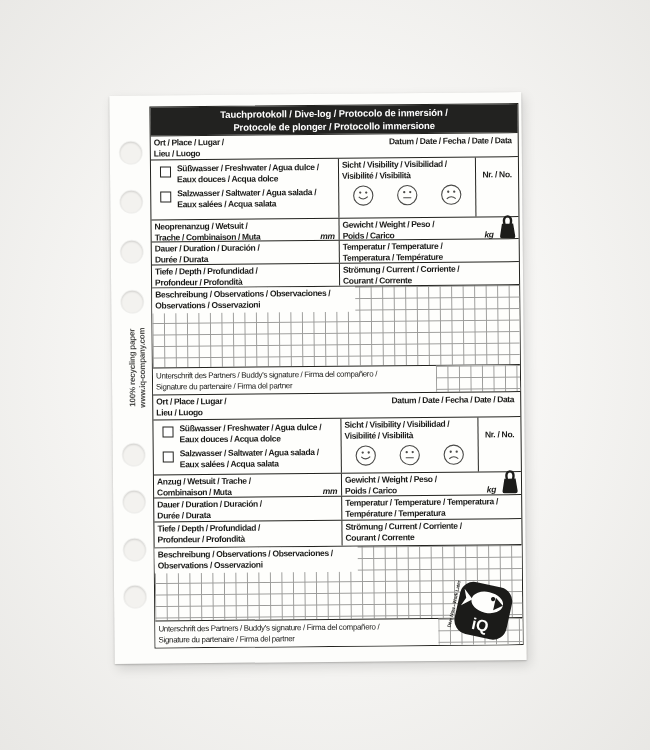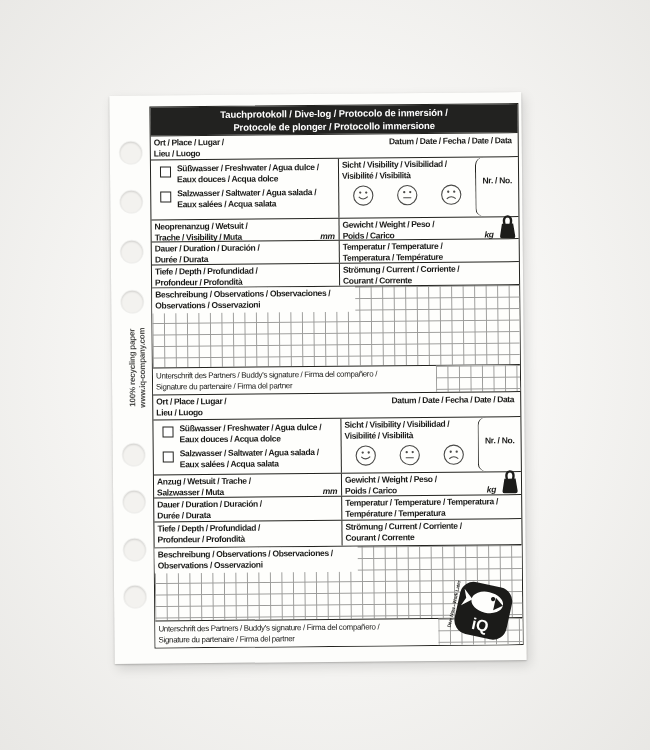--- a/index.html
+++ b/index.html
@@ -40,21 +40,21 @@
   .hdr {
     display:block; background:#222220; color:#fff; text-align:center;
     font-size:9.5px; font-weight:bold; letter-spacing:-0.1px; line-height:12.5px; padding-top:2px;
   }
   .cell { position:relative; height:100%; }
   .cell + .cell { border-left:1px solid #23231f; }
   .c-l  { width:188px; }
   .c-r  { width:181px; }
   .c-water { width:188px; padding-top:3px; }
   .c-sicht { width:138px; }
-  .c-nr { width:43px; font-size:8.5px; font-weight:bold; text-align:center; padding-top:18px; letter-spacing:-0.3px;border-radius:8px; }
+  .c-nr { width:43px; font-size:8.5px; font-weight:bold; text-align:center; padding-top:12px; letter-spacing:-0.3px; }
   .lbl, .lines div, .l1, .l2 {
     font-size:8.5px; font-weight:bold; letter-spacing:-0.35px; line-height:10.5px;
   }
   .lines { padding:1px 3px; }
   .r-loc { justify-content:space-between; }
   .r-loc .datum { font-size:8.5px; font-weight:bold; letter-spacing:-0.35px; padding:2px 6px 0 0; }
   .chkgrp { display:flex; margin-bottom:4px; }
   .chk {
     flex:none; width:11px; height:11px; border:1.3px solid #23231f; background:#fff;
     margin:3px 6px 0 9px;
@@ -171,21 +171,21 @@
           </svg>
         </div>
       </div>
       <div class="cell c-nr">Nr. / No.</div>
     </div>
 
     <div class="row" style="height:22px">
       <div class="cell c-l">
         <div class="l1">Neoprenanzug / Wetsuit /</div>
         <div class="l2">
-          <span>Trache / Visibility / Muta</span>
+          <span>Trache / Combinaison / Muta</span>
           <span class="unit">mm</span>
         </div>
       </div>
       <div class="cell c-r wgt">
         <div class="l1">Gewicht / Weight / Peso /</div>
         <div class="l2">
           <span>Poids / Carico</span>
           <span class="unit">kg</span>
         </div>
         <svg class="weight-icon" width="18" height="26" viewBox="0 0 18 26">
@@ -283,21 +283,21 @@
           </svg>
         </div>
       </div>
       <div class="cell c-nr">Nr. / No.</div>
     </div>
 
     <div class="row" style="height:23px">
       <div class="cell c-l">
         <div class="l1">Anzug / Wetsuit / Trache /</div>
         <div class="l2">
-          <span>Salzwasser / Muta</span>
+          <span>Combinaison / Muta</span>
           <span class="unit">mm</span>
         </div>
       </div>
       <div class="cell c-r wgt">
         <div class="l1">Gewicht / Weight / Peso /</div>
         <div class="l2">
           <span>Poids / Carico</span>
           <span class="unit">kg</span>
         </div>
         <svg class="weight-icon" width="18" height="26" viewBox="0 0 18 26">

